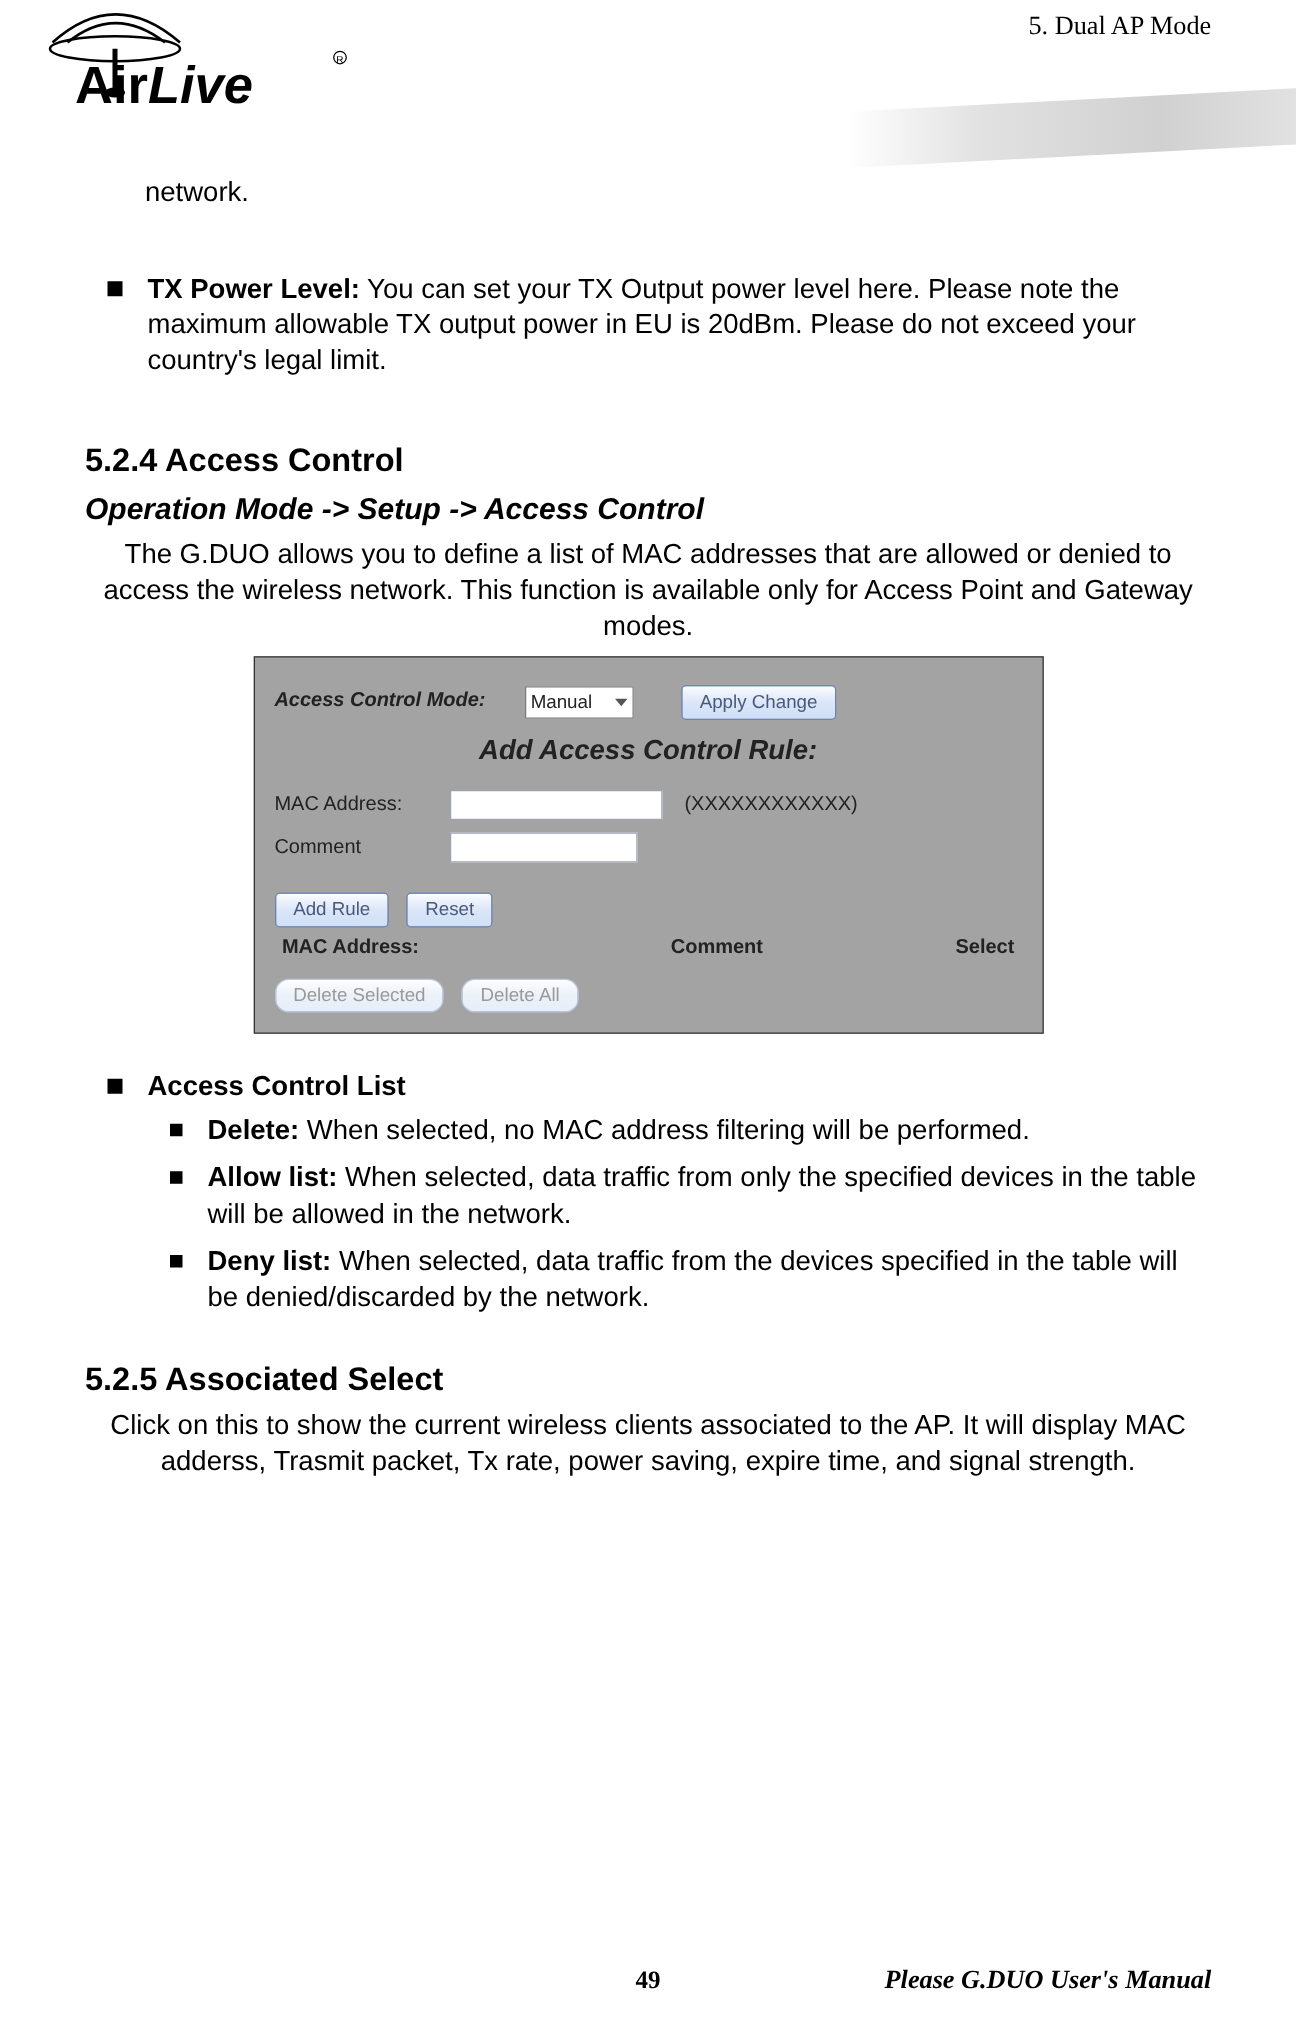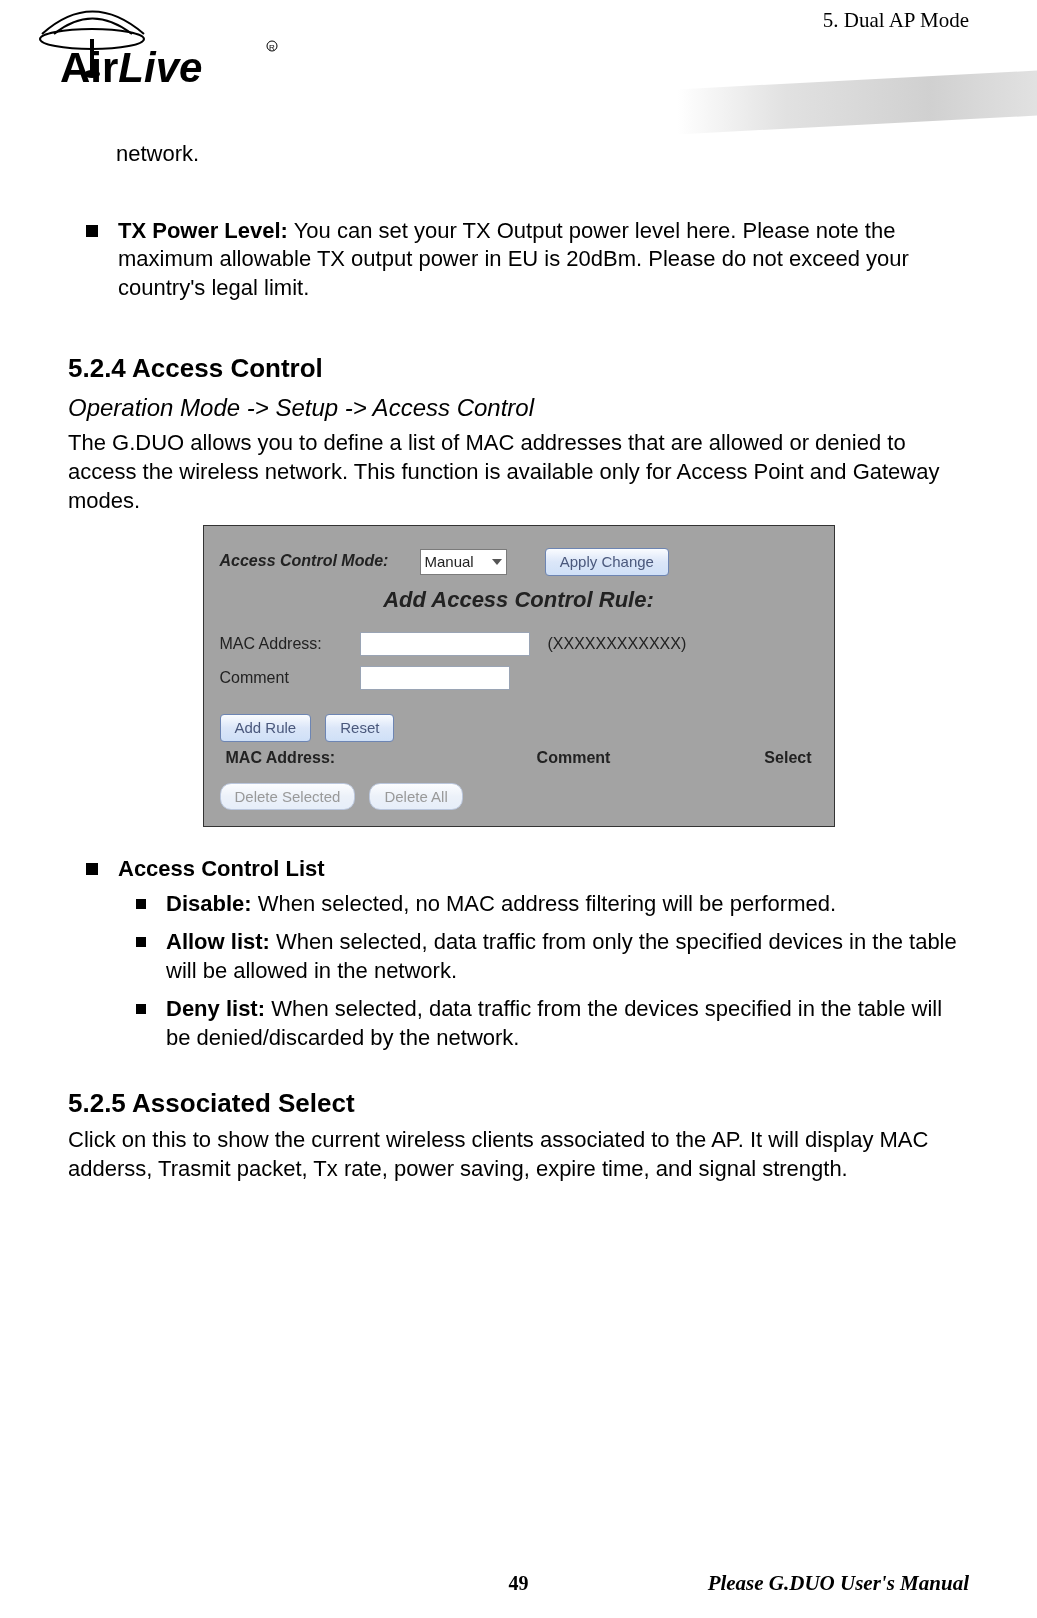--- a/index.html
+++ b/index.html
@@ -38,40 +38,40 @@
       height: 45px;
       background: linear-gradient(90deg, rgba(170,170,170,0) 0%, rgba(170,170,170,.35) 30%, rgba(170,170,170,.55) 70%, rgba(170,170,170,.35) 100%);
       transform: skewY(-3deg);
     }
     
     .doc {
       padding: 10px 68px 0 68px;
       font-size: 22px;
       line-height: 1.3;
     }
-    .para { margin: 0 0 8px 0; }
+    .para { margin: 0 0 8px 0; text-align: center; }
     .para-network { margin-left: 48px; margin-bottom: 48px; }
 
     .bullet-row {
       display: flex;
       align-items: flex-start;
       margin-top: 6px;
     }
     .sq {
       width: 12px; height: 12px; background: #000; flex: none;
       margin-top: 8px; margin-right: 20px;
     }
     .sq.small {
       width: 10px; height: 10px; margin-top: 9px;
     }
     .blk { margin-bottom: 8px; }
     .bold { font-weight: bold; }
 
     .h3 { font-weight: bold; font-size: 26px; margin-top: 50px; margin-bottom: 6px; }
-    .h4 { font-weight: normal; font-style: italic; font-size: 24px; margin-bottom: 6px; }
+    .h4 { font-weight: bold; font-style: italic; font-size: 24px; margin-bottom: 6px; }
 
     .outer-bullet { margin-left: 18px; }
     .inner-list { margin-left: 68px; }
     .inner-list .bullet-row { margin-bottom: 10px; }
 
     
     .ui-shot {
       width: 632px;
       margin: 10px auto 28px auto;
       border: 1px solid #333;
@@ -220,21 +220,21 @@
     </div>
   </div>
 
   <div class="bullet-row outer-bullet">
     <span class="sq"></span>
     <span class="bold">Access Control List</span>
   </div>
   <div class="inner-list">
     <div class="bullet-row">
       <span class="sq small"></span>
-      <div><span class="bold">Disable:</span><span> When selected, no MAC address filtering will be performed.</span></div>
+      <div><span class="bold">Delete:</span><span> When selected, no MAC address filtering will be performed.</span></div>
     </div>
     <div class="bullet-row">
       <span class="sq small"></span>
       <div><span class="bold">Allow list:</span><span> When selected, data traffic from only the specified devices in the table will be allowed in the network.</span></div>
     </div>
     <div class="bullet-row">
       <span class="sq small"></span>
       <div><span class="bold">Deny list:</span><span> When selected, data traffic from the devices specified in the table will be denied/discarded by the network.</span></div>
     </div>
   </div>

